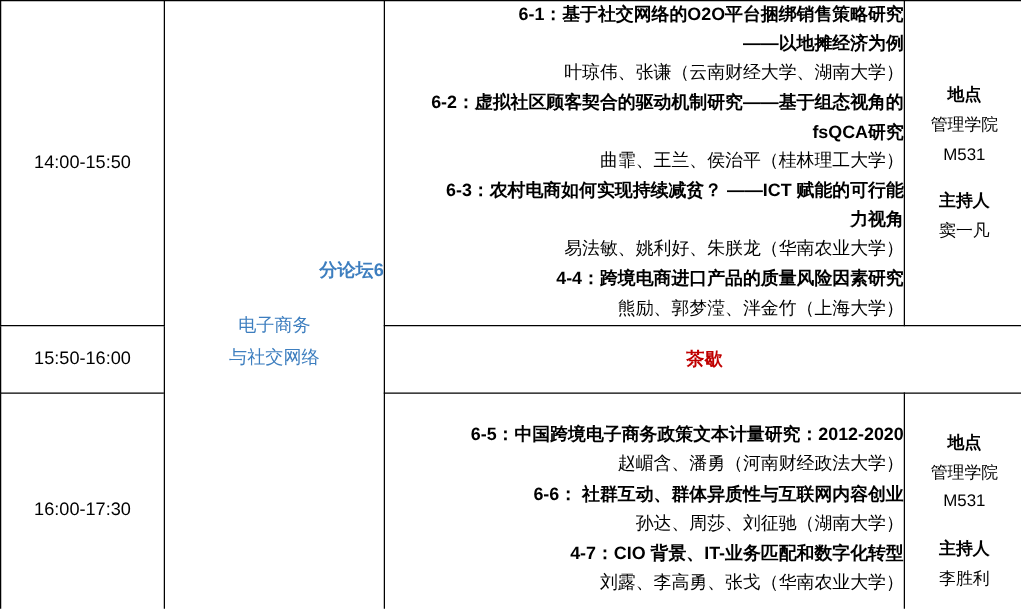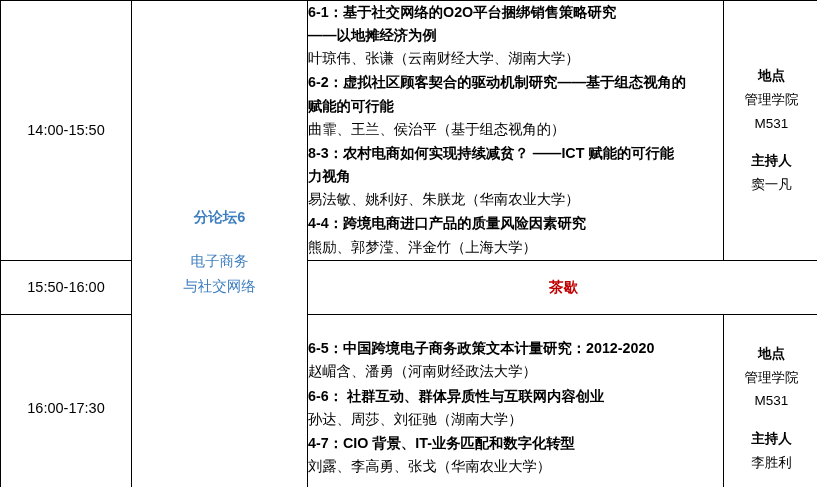--- a/index.html
+++ b/index.html
@@ -36,29 +36,30 @@
   .session-cell {
     text-align: center;
     color: #3d7ebf;
     font-size: 14.5px;
     line-height: 1.9;
   }
   .session-title {
     font-weight: bold;
     display: block;
     margin-bottom: 18px;
+    text-align: right;
   }
   .session-sub {
     display: block;
     font-weight: normal;
     line-height: 1.7;
   }
   .content-cell {
     padding: 8px 10px 10px 10px;
-    text-align: left;
+    text-align: right;
     font-size: 14.3px;
     line-height: 1.62;
     color: #000;
   }
   .paper-title {
     font-weight: bold;
   }
   .paper-authors {
     font-weight: normal;
   }
@@ -104,25 +105,25 @@
         <span class="session-sub">与社交网络</span>
       </td>
       <td class="col-content content-cell">
         <div class="paper">
           <div class="paper-title">6-1：基于社交网络的O2O平台捆绑销售策略研究</div>
           <div class="paper-title">——以地摊经济为例</div>
           <div class="paper-authors">叶琼伟、张谦（云南财经大学、湖南大学）</div>
         </div>
         <div class="paper">
           <div class="paper-title">6-2：虚拟社区顾客契合的驱动机制研究——基于组态视角的</div>
-          <div class="paper-title">赋能的可行能</div>
-          <div class="paper-authors">曲霏、王兰、侯治平（基于组态视角的）</div>
+          <div class="paper-title">fsQCA研究</div>
+          <div class="paper-authors">曲霏、王兰、侯治平（桂林理工大学）</div>
         </div>
         <div class="paper">
-          <div class="paper-title">8-3：农村电商如何实现持续减贫？ ——ICT 赋能的可行能</div>
+          <div class="paper-title">6-3：农村电商如何实现持续减贫？ ——ICT 赋能的可行能</div>
           <div class="paper-title">力视角</div>
           <div class="paper-authors">易法敏、姚利好、朱朕龙（华南农业大学）</div>
         </div>
         <div class="paper">
           <div class="paper-title">4-4：跨境电商进口产品的质量风险因素研究</div>
           <div class="paper-authors">熊励、郭梦滢、泮金竹（上海大学）</div>
         </div>
       </td>
       <td class="col-place place-cell">
         <span class="place-label">地点</span>

